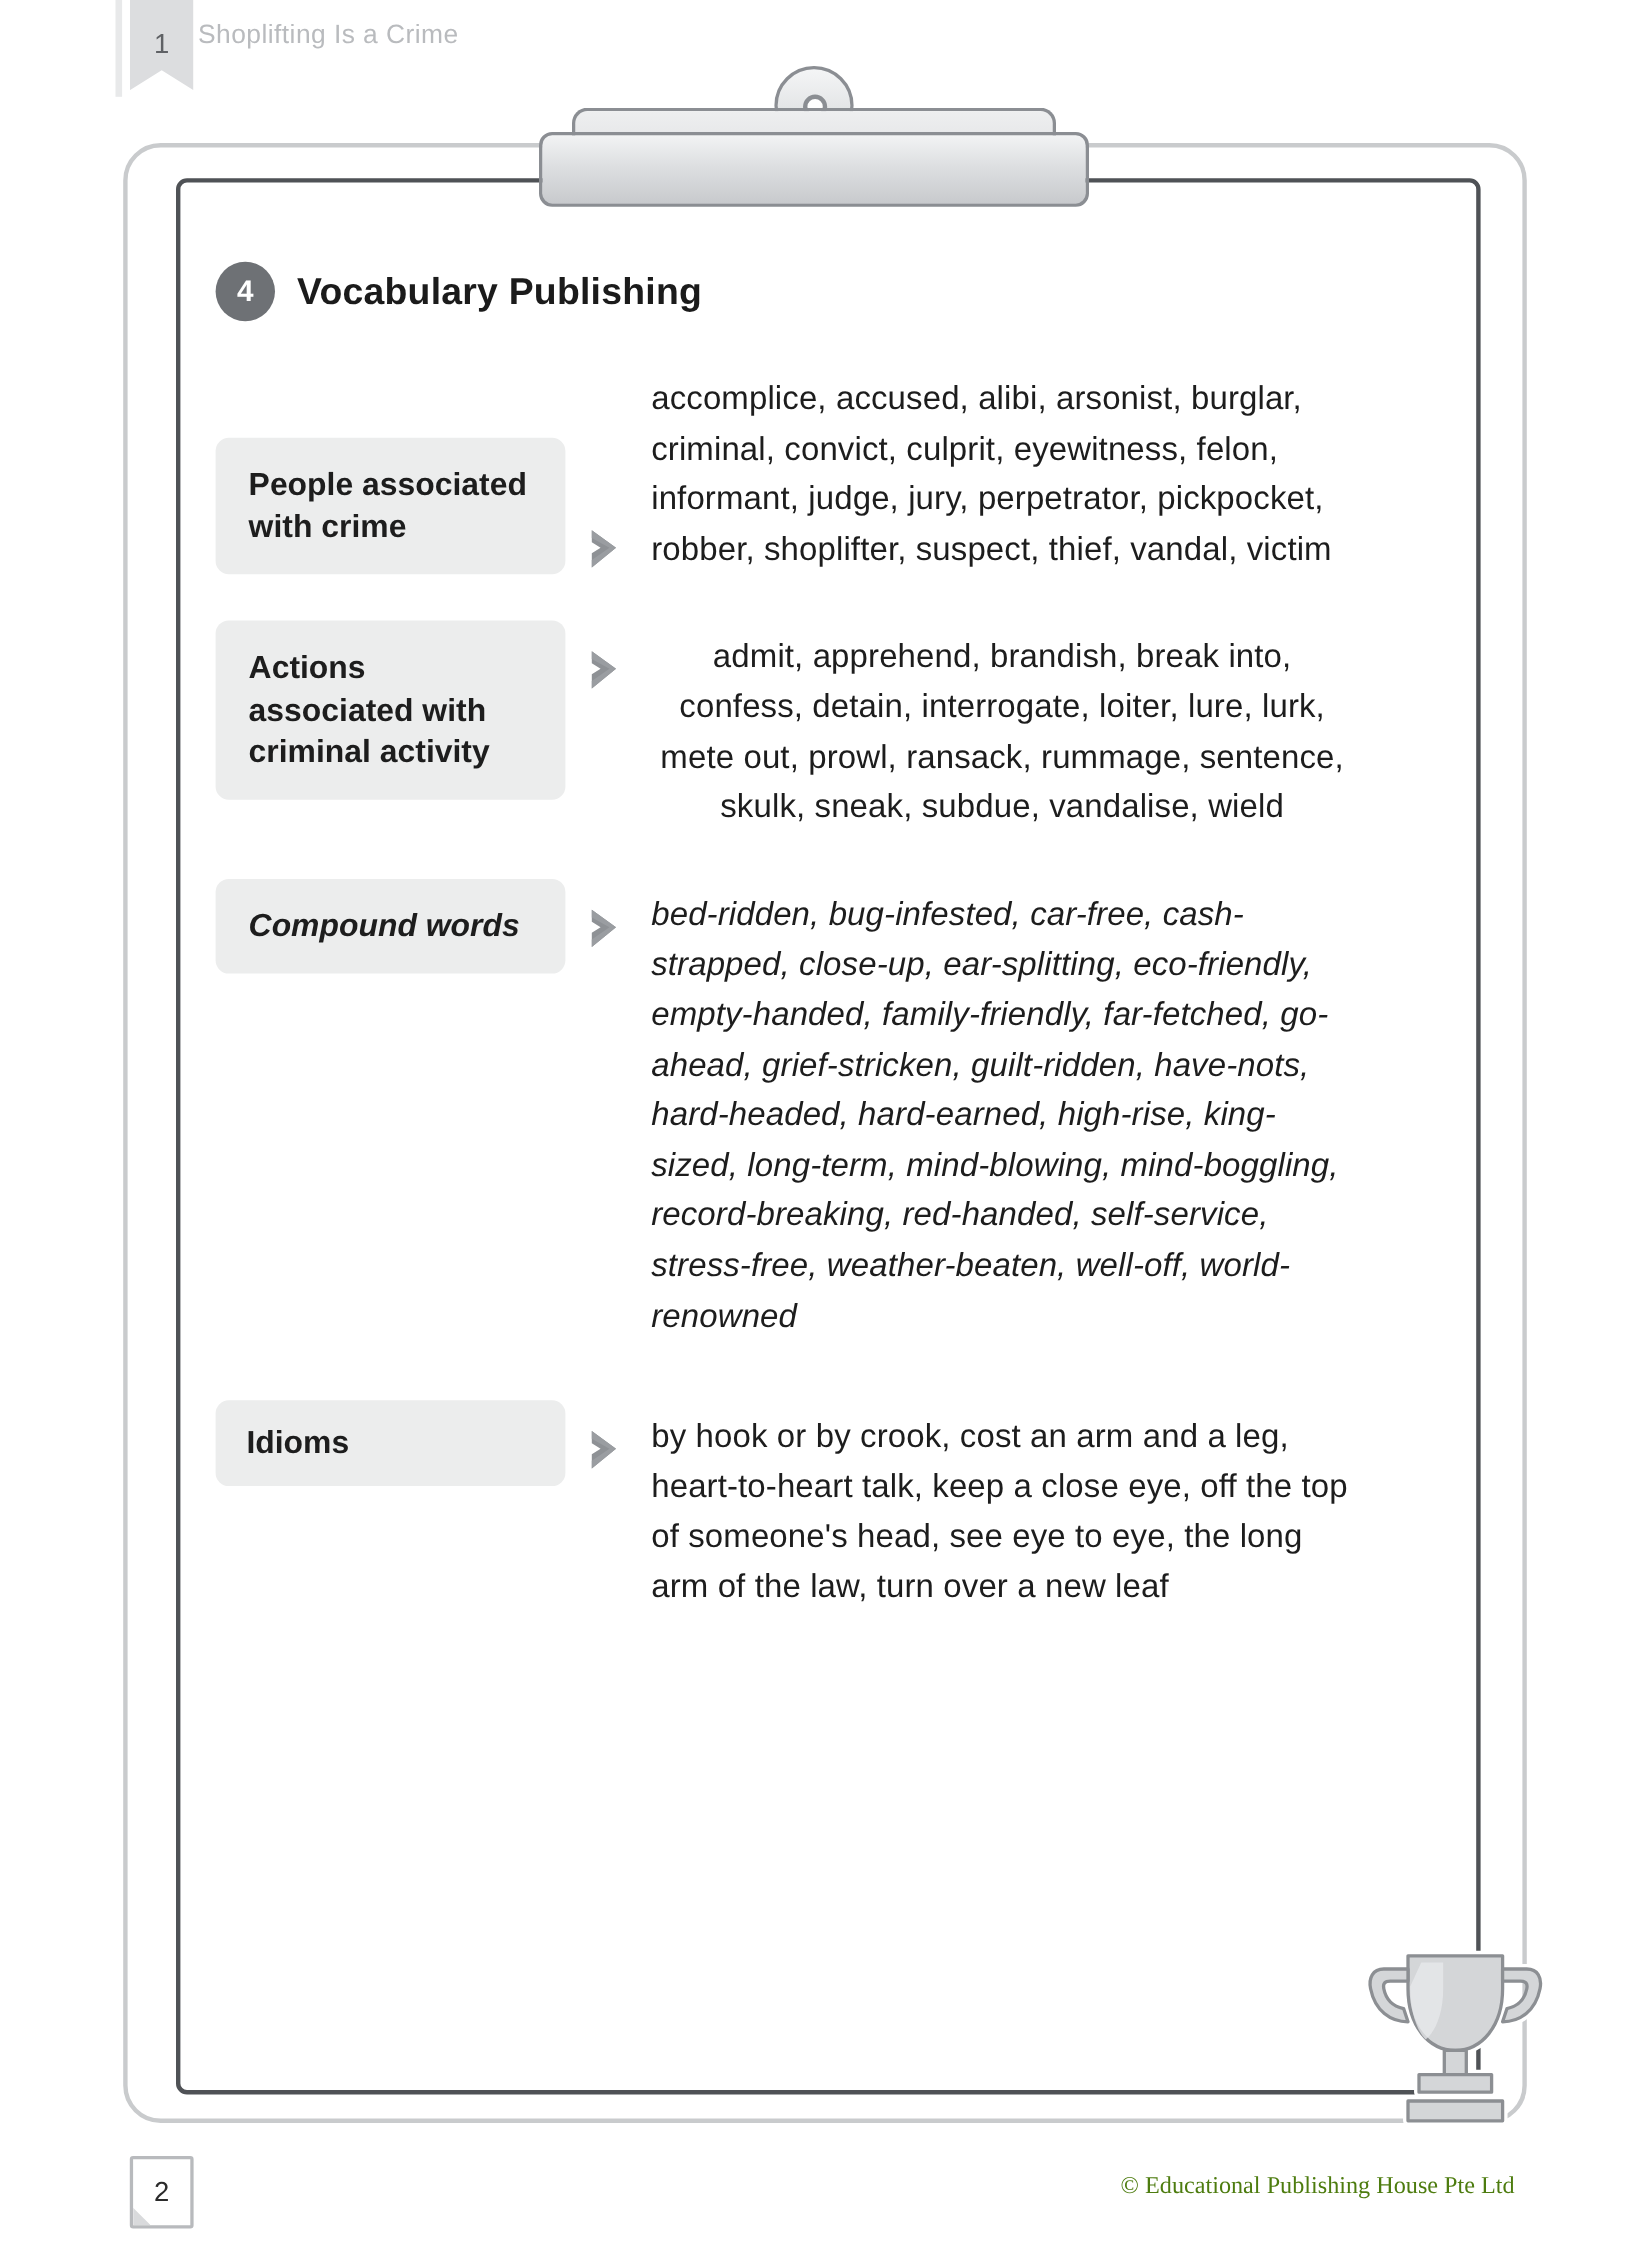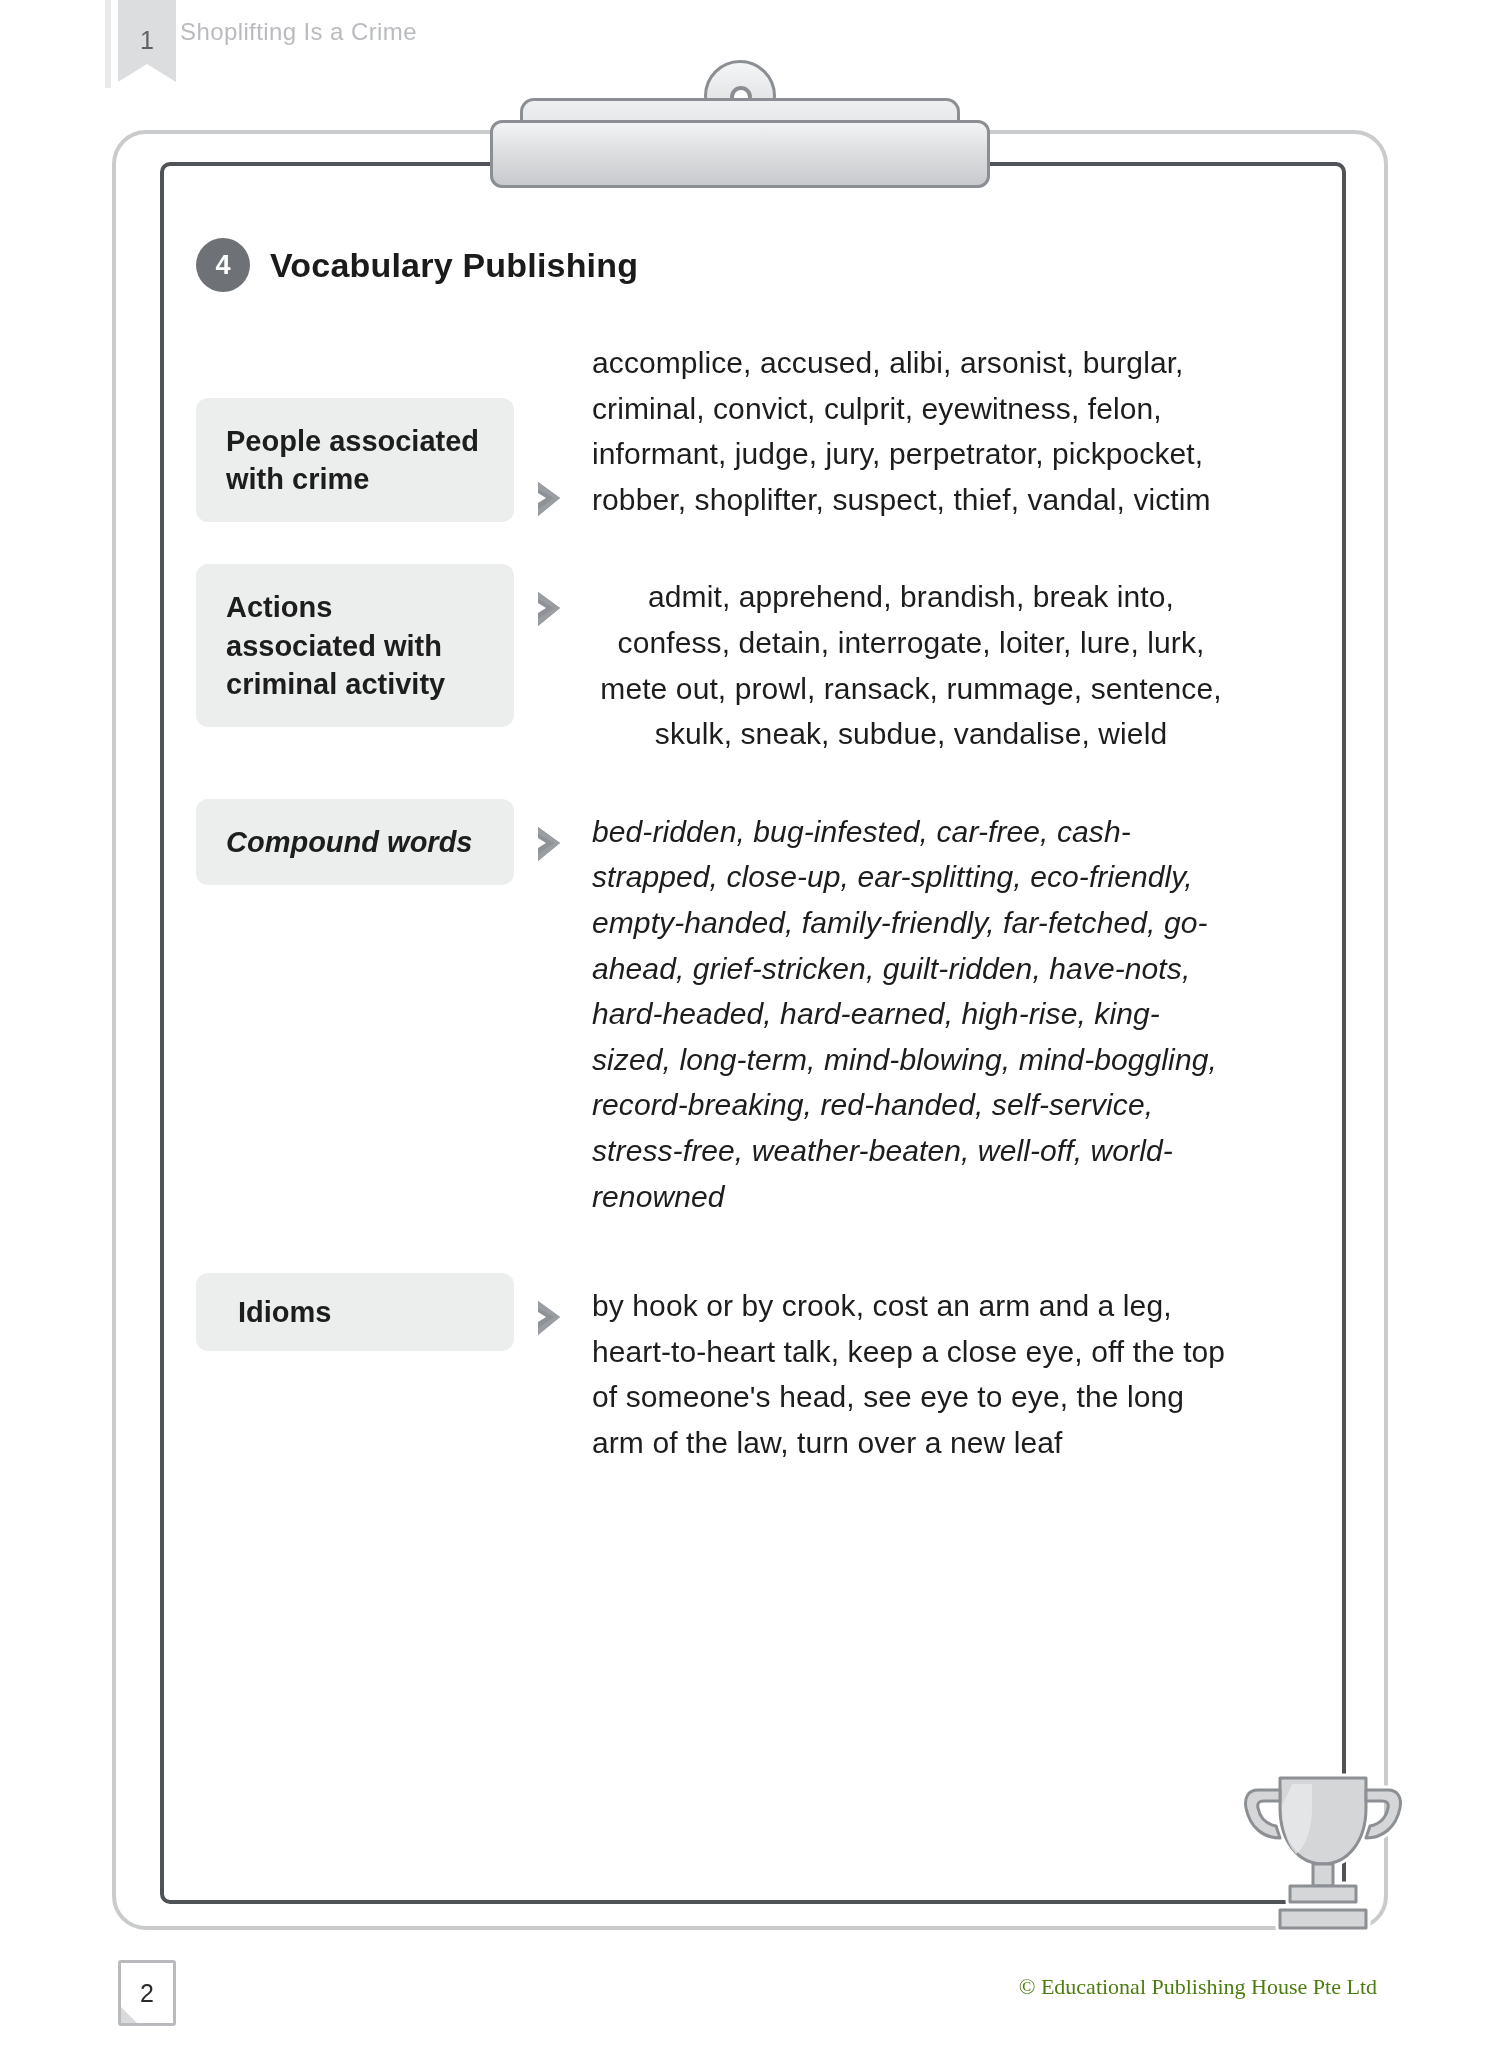--- a/index.html
+++ b/index.html
@@ -204,21 +204,21 @@
   .row-people   .vocab-words { max-width: 648px; }
   .row-actions  .vocab-words { max-width: 648px; text-align: center; }
   .row-compound .vocab-words { max-width: 648px; }
   .row-idioms   .vocab-words { max-width: 648px; }
 
   .row-people   { margin-bottom: 42px; align-items: flex-end; }
   .row-actions  { margin-bottom: 42px; }
   .row-compound { margin-bottom: 54px; font-style: italic; }
   .row-idioms   { margin-bottom: 0; }
 
-  .row-idioms .vocab-label { padding: 20px 42px; }
+  .row-idioms .vocab-label { padding: 20px 28px; }
 
   
   .trophy {
     position: absolute;
     left: 1218px;
     top: 1760px;
     width: 210px;
     height: 190px;
     z-index: 8;
   }

